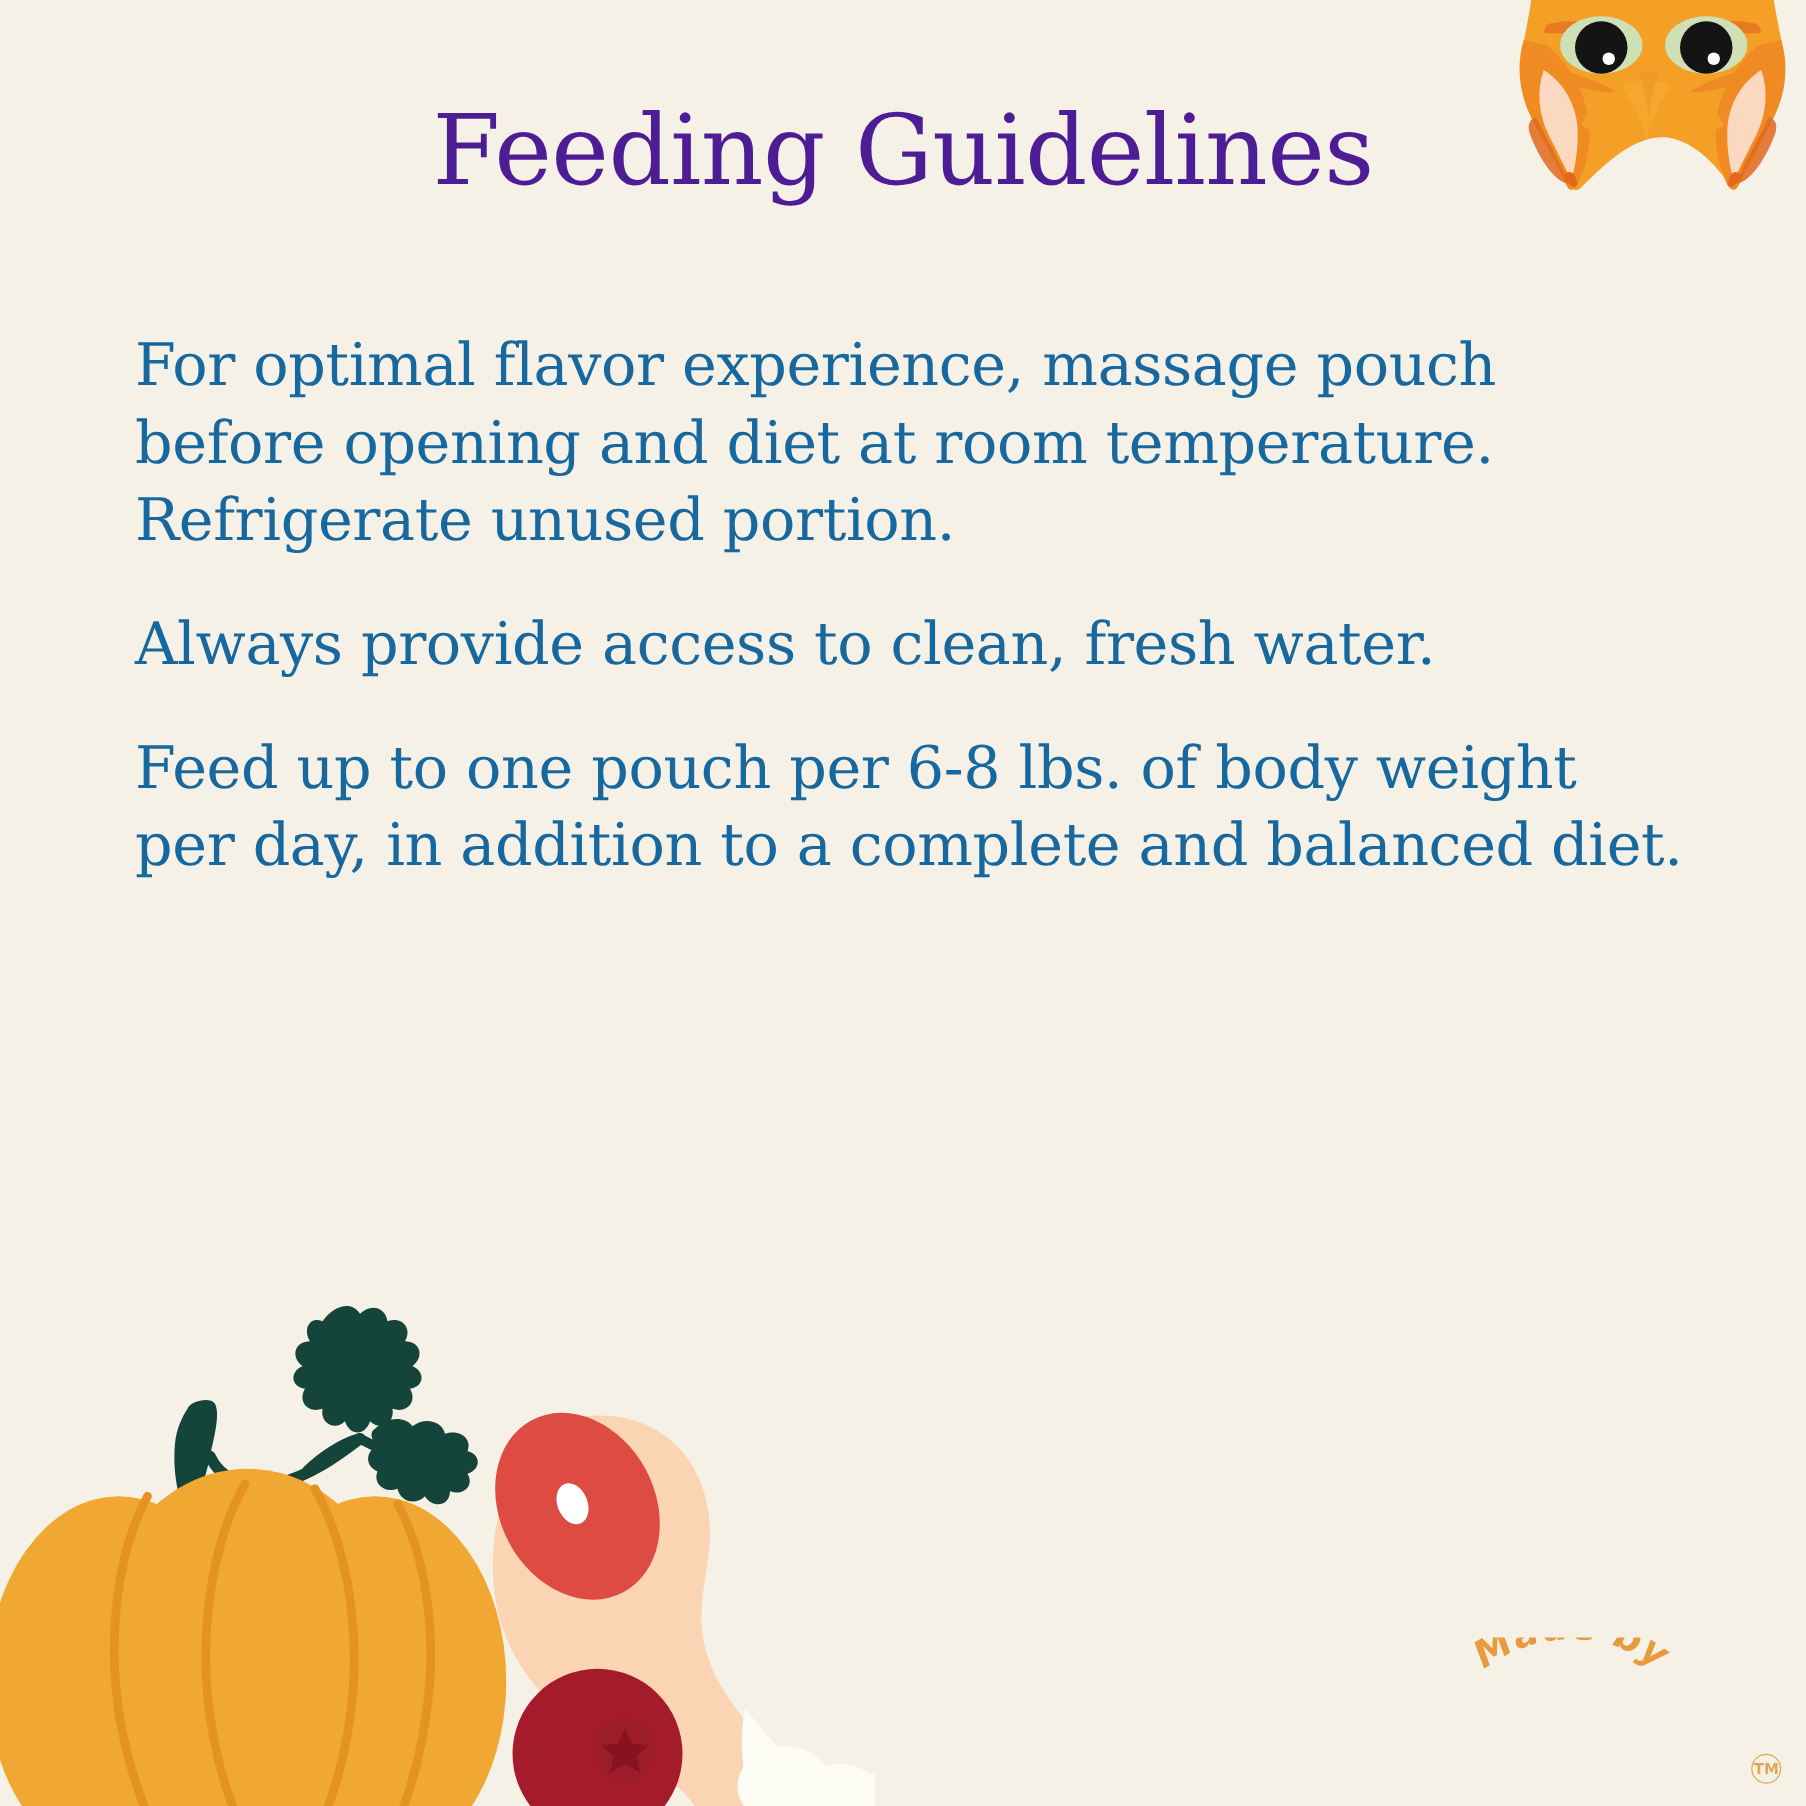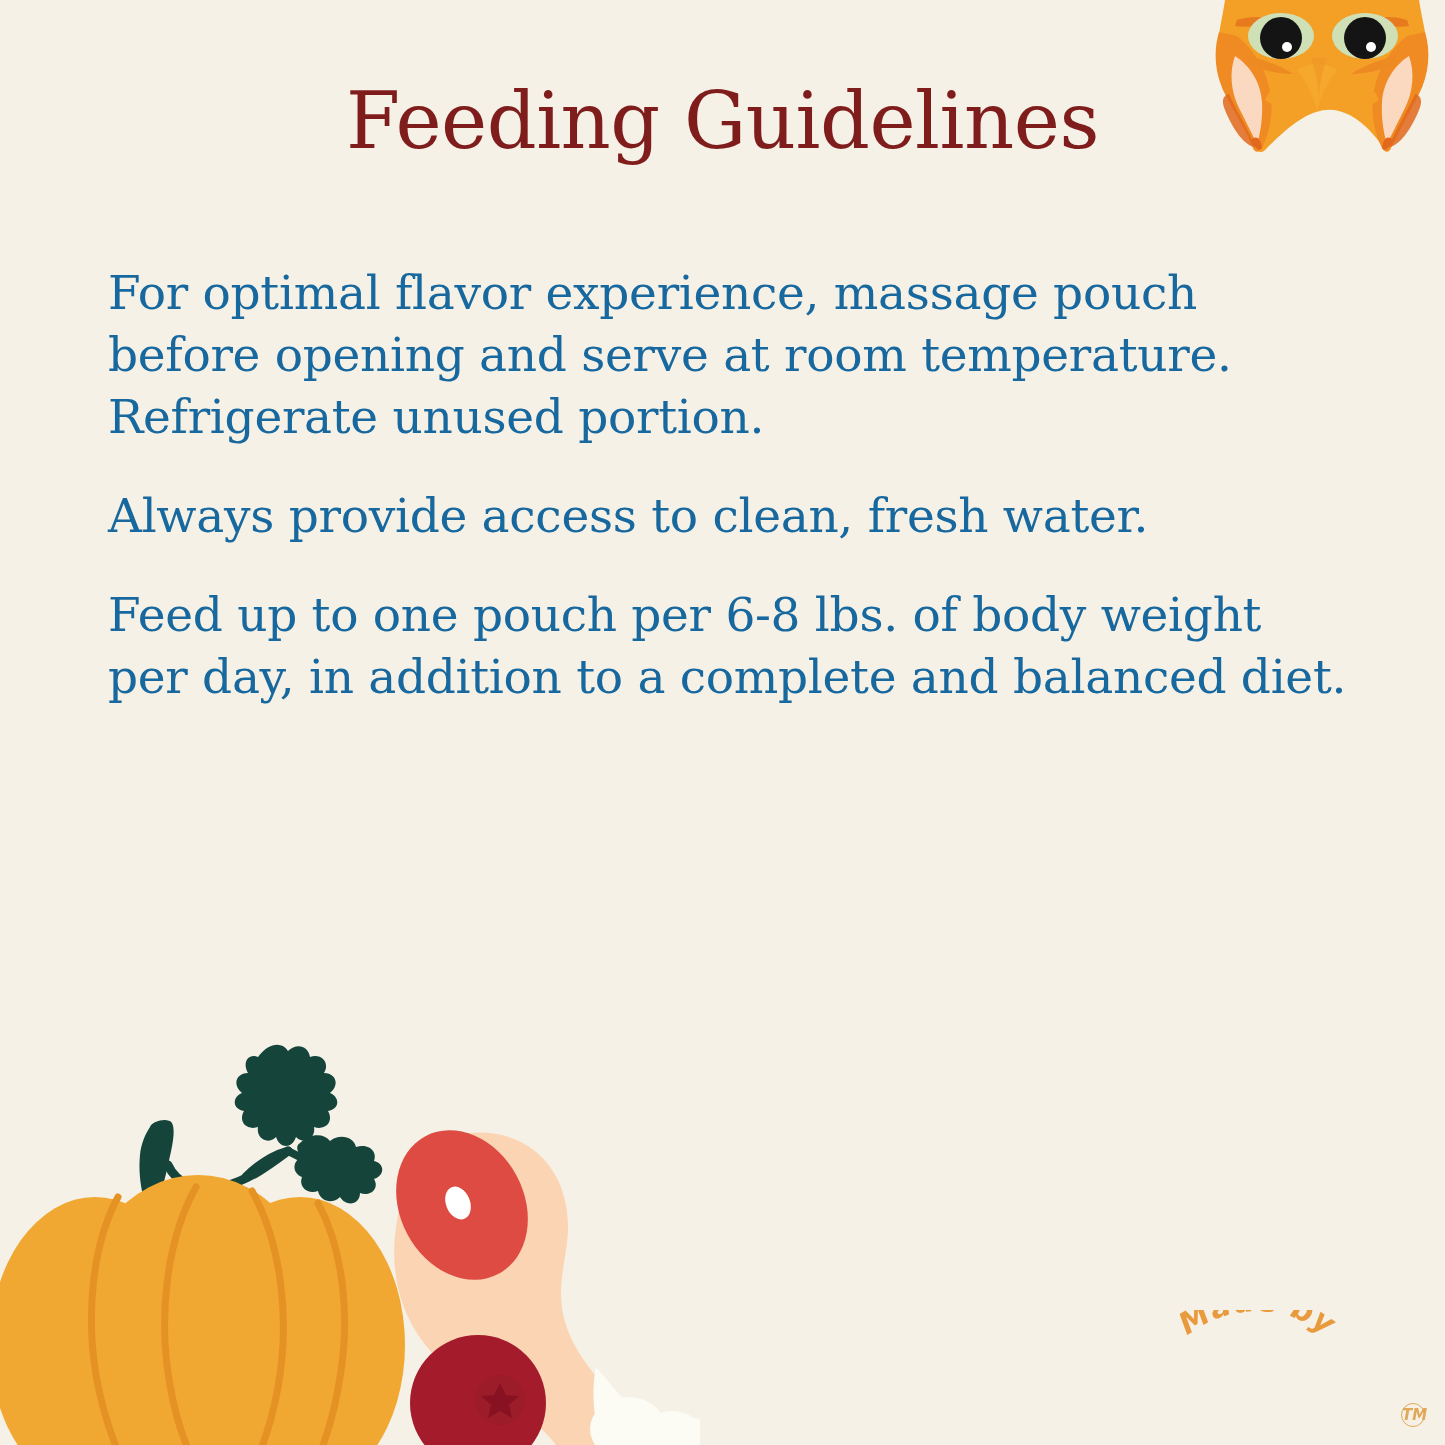--- a/index.html
+++ b/index.html
@@ -22,21 +22,21 @@
   #title {
     position: absolute;
     left: 0;
     top: 82px;
     width: 1445px;
     text-align: center;
     font-family: "DejaVu Serif", "Liberation Serif", serif;
     font-size: 78px;
     font-weight: 400;
     letter-spacing: -0.5px;
-    color: #7f1d1d;
+    color: #4c1d95;
     line-height: 1.0;
   }
 
   
   #body-copy {
     position: absolute;
     left: 108px;
     top: 262px;
     width: 1245px;
     color: #17689E;
@@ -99,25 +99,24 @@
   #logo .tm {
     position: absolute;
     right: 2px;
     bottom: 8px;
     width: 22px;
     height: 22px;
     border: 1.5px solid #E0A858;
     border-radius: 50%;
     color: #E0A858;
     font-family: "DejaVu Sans", "Liberation Sans", sans-serif;
-    font-size: 15px;
+    font-size: 12px;
     line-height: 22px;
     text-align: center;
     font-weight: 700;
-    font-style: italic;
   }
 </style>
 </head>
 <body>
 
 <div id="page">
 
   <div id="cat">
     <svg viewBox="0 0 252 160" width="252" height="160">
 
@@ -183,21 +182,21 @@
       <circle cx="172" cy="38" r="21" fill="#141414"></circle>
       <circle cx="178" cy="47" r="5" fill="#FFFFFF"></circle>
 
       <path d="M118 58 C 122 70, 126 84, 126 100 C 126 84, 130 70, 134 58 Z" fill="#EF9425" opacity="0.6"></path>
     </svg>
   </div>
 
   <div id="title">Feeding Guidelines</div>
 
   <div id="body-copy">
-    <p>For optimal flavor experience, massage pouch before opening and serve at room temperature. Refrigerate unused portion.</p>
+    <p>For optimal flavor experience, massage pouch before opening and diet at room temperature. Refrigerate unused portion.</p>
     <p>Always provide access to clean, fresh water.</p>
     <p>Feed up to one pouch per 6-8 lbs. of body weight per day, in addition to a complete and balanced diet.</p>
   </div>
 
   <div id="food">
     <svg viewBox="0 0 700 430" width="700" height="430">
 
       <g>
 
         <path d="M150 112

